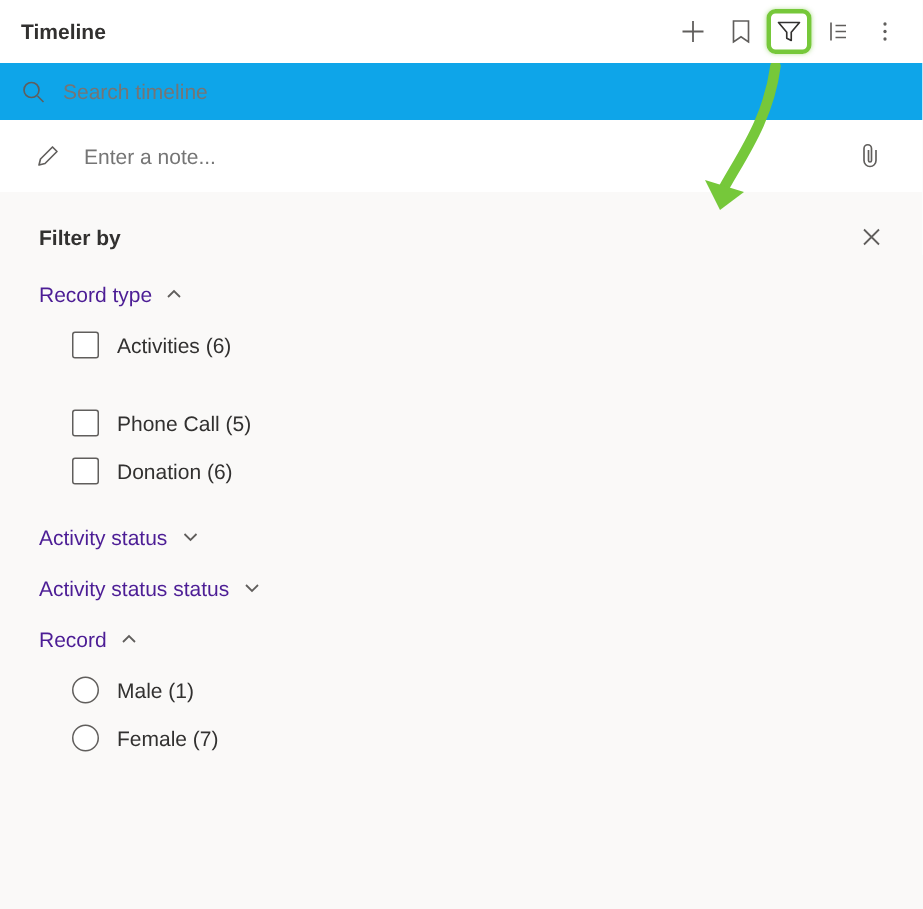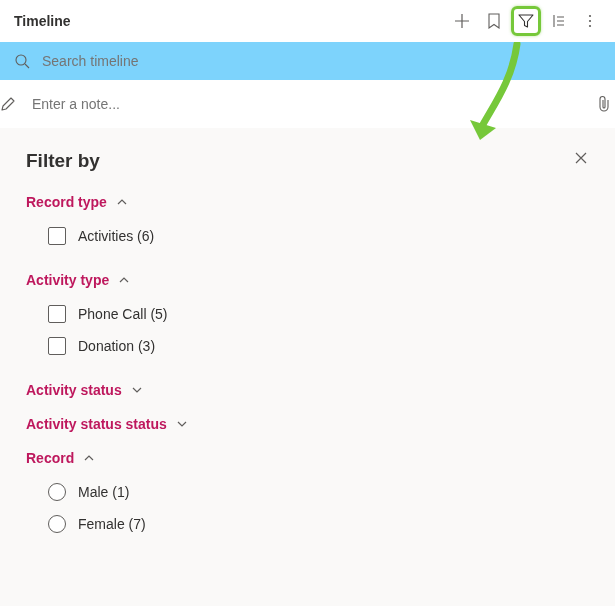--- a/index.html
+++ b/index.html
@@ -41,39 +41,39 @@
     cursor: pointer;
     color: #605e5c;
     border-radius: 4px;
   }
   .icon-btn.highlighted {
     border: 3px solid #76c83a;
     border-radius: 6px;
     box-shadow: 0 0 3px rgba(118,200,58,0.5);
   }
   .search-bar {
-    background: #7dd3fc;
+    background: #0ea5e9;
     display: flex;
     align-items: center;
     padding: 6px 14px;
     height: 38px;
     gap: 10px;
   }
   .search-bar input {
     border: none;
     background: transparent;
     outline: none;
     font-size: 14px;
     flex: 1;
     color: #323130;
   }
   .note-row {
     display: flex;
     align-items: center;
-    padding: 12px 0;
+    padding: 12px 24px;
     gap: 14px;
     height: 48px;
     border-bottom: 1px solid transparent;
   }
   .note-input {
     border: none;
     outline: none;
     flex: 1;
     font-size: 14px;
     color: #605e5c;
@@ -85,21 +85,21 @@
     color: #605e5c;
   }
   .filter-panel {
     background: #faf9f8;
     padding: 22px 28px 10px 26px;
     position: relative;
     min-height: 480px;
   }
   .filter-title {
     font-weight: 600;
-    font-size: 19px;
+    font-size: 14px;
     margin-bottom: 22px;
   }
   .close-btn {
     position: absolute;
     top: 18px;
     right: 22px;
     width: 24px;
     height: 24px;
     display:flex;
     align-items:center;
@@ -107,26 +107,25 @@
     cursor: pointer;
     color: #605e5c;
     background: none;
     border: none;
   }
   .section-head {
     display: flex;
     align-items: center;
     gap: 8px;
     font-size: 14px;
-    color: #be185d;
+    color: #4c1d95;
     margin-top: 14px;
     margin-bottom: 10px;
     cursor: pointer;
     width: fit-content;
-    font-weight: bold;
   }
   .section-head.first { margin-top: 0; }
   .section-body {
     padding-left: 6px;
     margin-bottom: 20px;
   }
   .check-option, .radio-option {
     display: flex;
     align-items: center;
     gap: 12px;
@@ -260,36 +259,28 @@
         </svg>
     </span>
   </div>
   <div class="section-body">
     <div class="check-option">
       <span class="checkbox"></span>
       <span>Activities (6)</span>
     </div>
   </div>
 
-  <div class="section-head">
-    <span>Activity type</span>
-    <span class="chevron">
-      <svg width="12" height="12" viewBox="0 0 12 12">
-          <path d="M2 8l4-4 4 4" stroke="#605e5c" stroke-width="1.2" fill="none"></path>
-        </svg>
-    </span>
-  </div>
   <div class="section-body">
     <div class="check-option">
       <span class="checkbox"></span>
       <span>Phone Call (5)</span>
     </div>
     <div class="check-option">
       <span class="checkbox"></span>
-      <span>Donation (3)</span>
+      <span>Donation (6)</span>
     </div>
   </div>
 
   <div class="section-head standalone-head">
     <span>Activity status</span>
     <span class="chevron">
       <svg width="12" height="12" viewBox="0 0 12 12">
           <path d="M2 4l4 4 4-4" stroke="#605e5c" stroke-width="1.2" fill="none"></path>
         </svg>
     </span>

